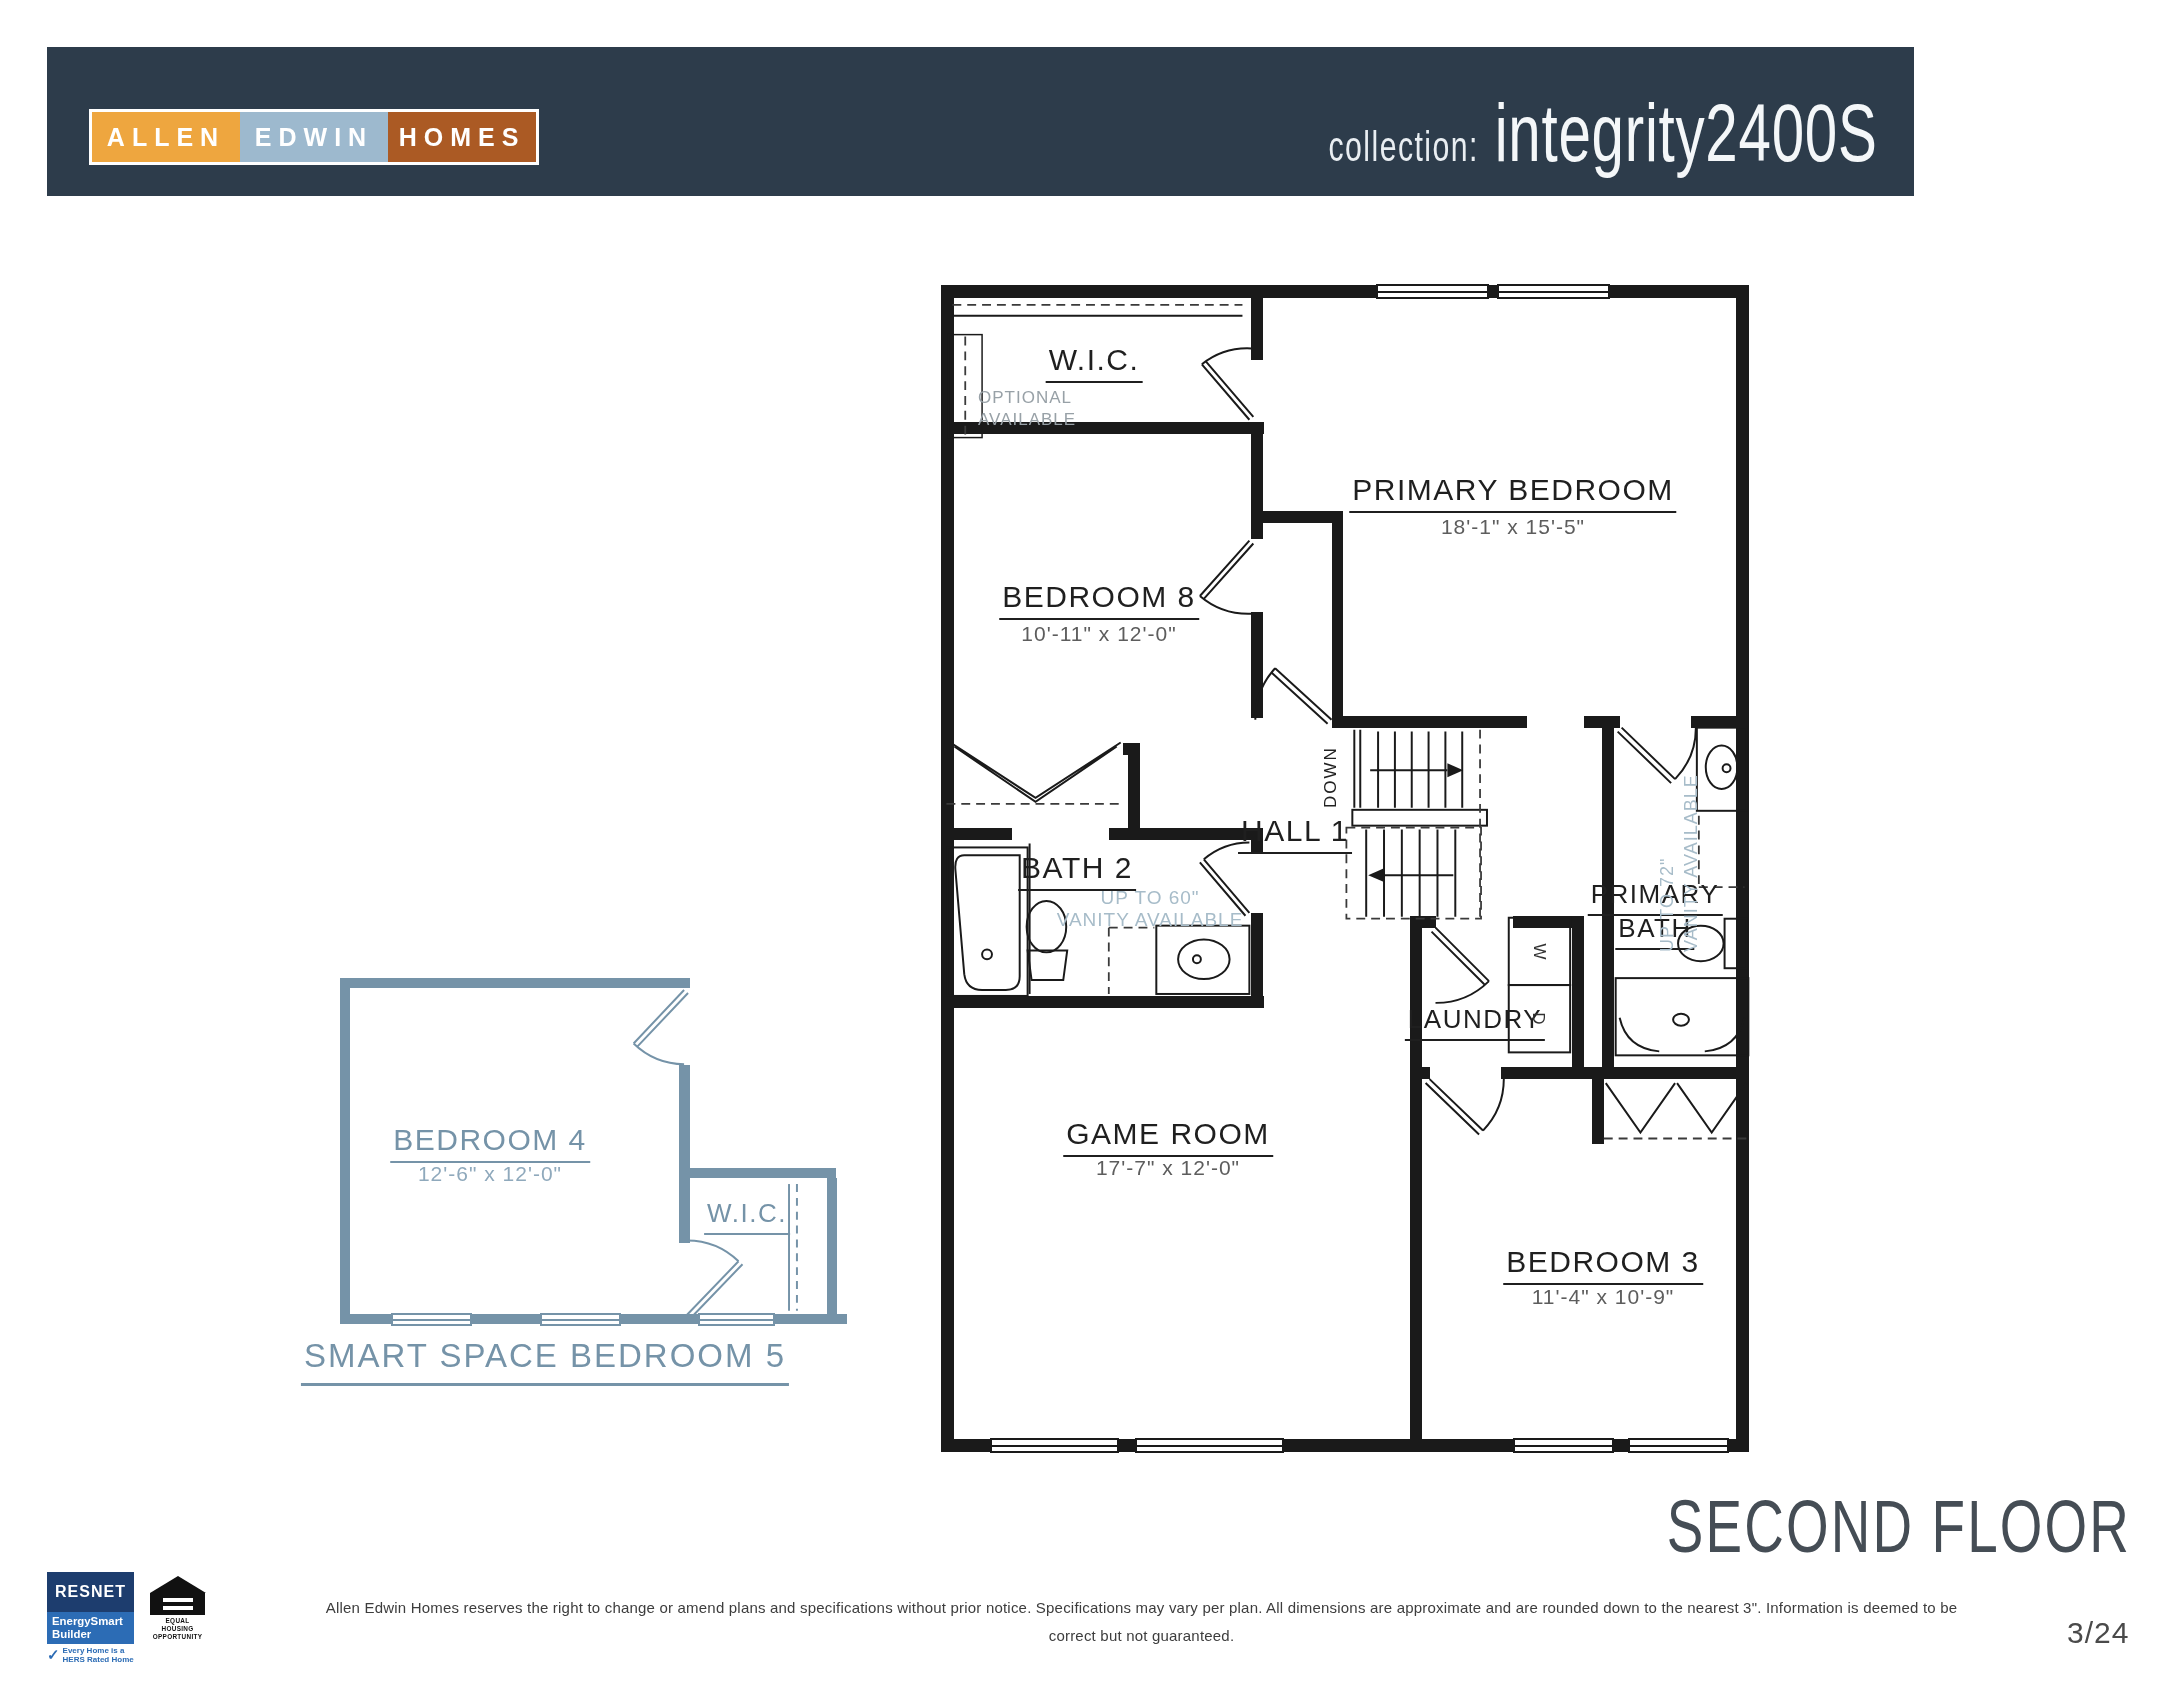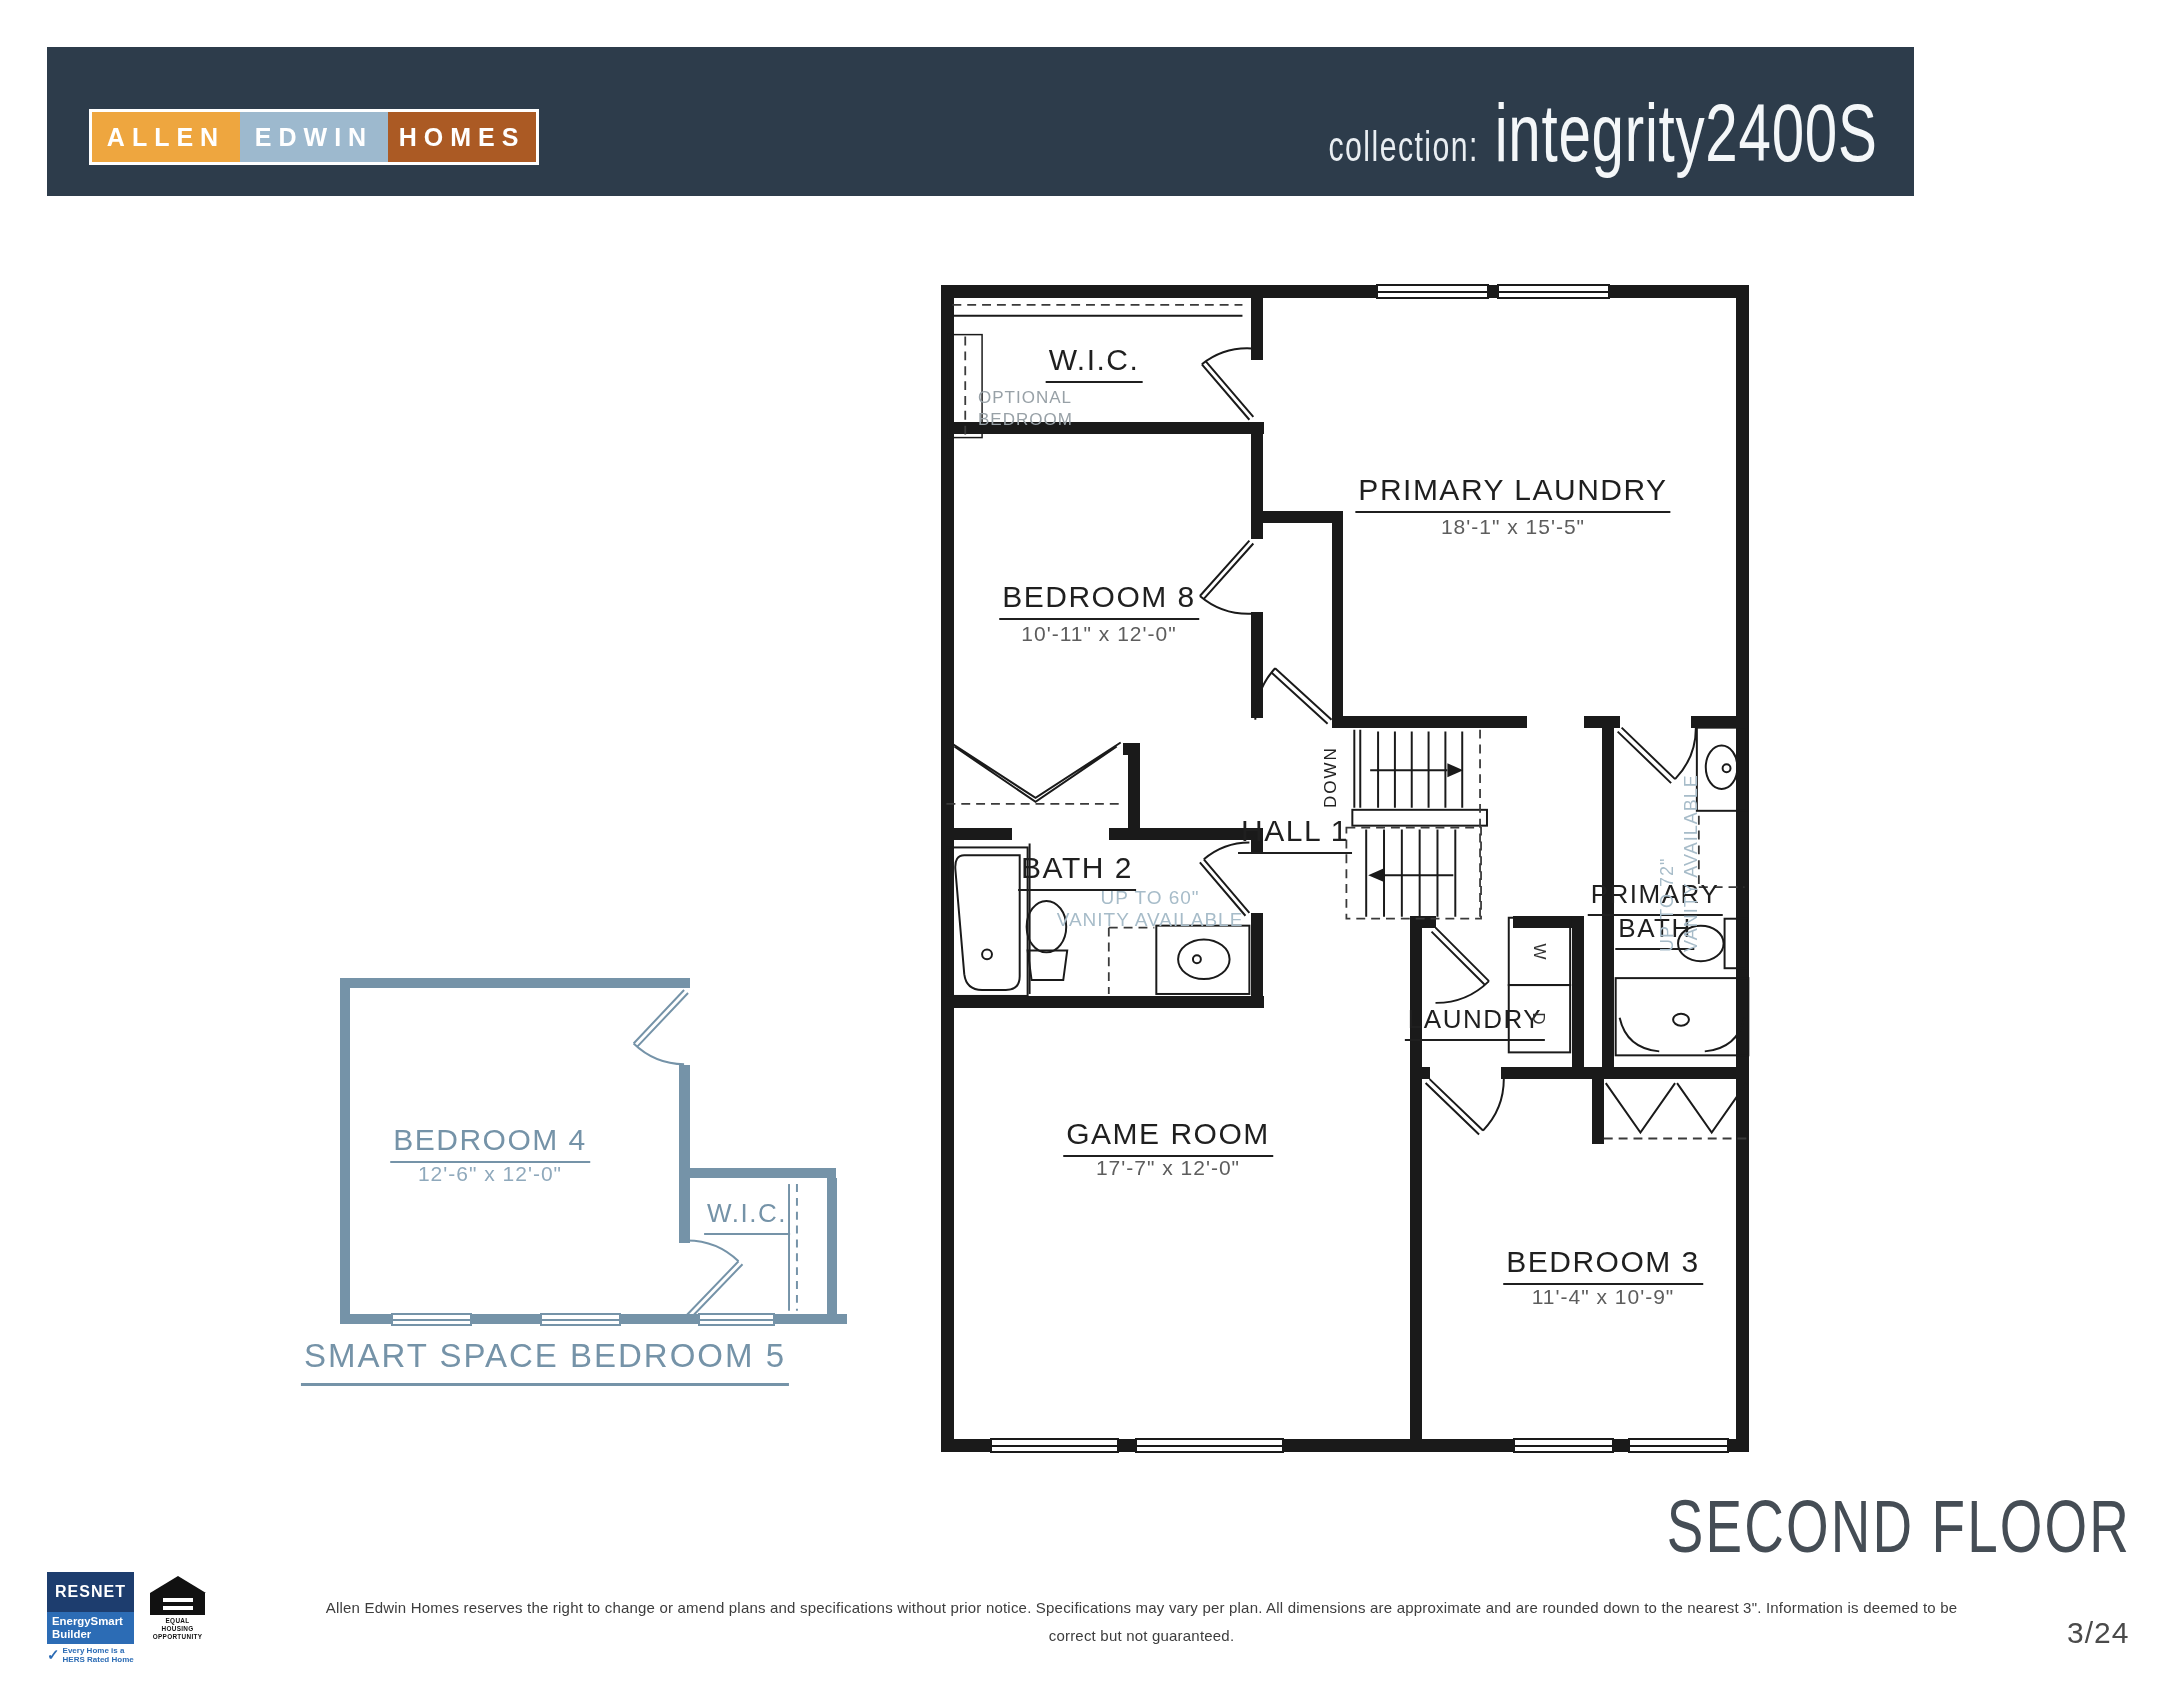--- a/index.html
+++ b/index.html
@@ -194,23 +194,23 @@
     <g stroke="#7593a8" stroke-width="2" fill="none">
       <path d="M691 1000 L640 1054 M695 1003 L644 1057 M640 1054 A75 75 0 0 0 691 1075"></path>
       <path d="M694 1328 L746 1274 M698 1331 L750 1277 M746 1274 A75 75 0 0 0 694 1253"></path>
       <line x1="797" y1="1196" x2="797" y2="1324"></line>
       <path d="M805 1196 L805 1324" stroke-dasharray="8 6"></path>
     </g>
   </svg>
 
   <div class="lbl" style="left:1094px;top:343px">W.I.C.</div>
   <div class="shelf-note" style="left:978px;top:388px">OPTIONAL</div>
-  <div class="shelf-note" style="left:978px;top:410px">BEDROOM</div>
-
-  <div class="lbl" style="left:1513px;top:473px">PRIMARY LAUNDRY</div>
+  <div class="shelf-note" style="left:978px;top:410px">AVAILABLE</div>
+
+  <div class="lbl" style="left:1513px;top:473px">PRIMARY BEDROOM</div>
   <div class="dim" style="left:1513px;top:515px">18'-1" x 15'-5"</div>
 
   <div class="lbl" style="left:1099px;top:580px">BEDROOM 8</div>
   <div class="dim" style="left:1099px;top:622px">10'-11" x 12'-0"</div>
 
   <div class="lbl" style="left:1077px;top:851px">BATH 2</div>
   <div class="note" style="left:1150px;top:887px">UP TO 60"</div>
   <div class="note" style="left:1150px;top:909px">VANITY AVAILABLE</div>
 
   <div class="lbl" style="left:1295px;top:814px">HALL 1</div>

